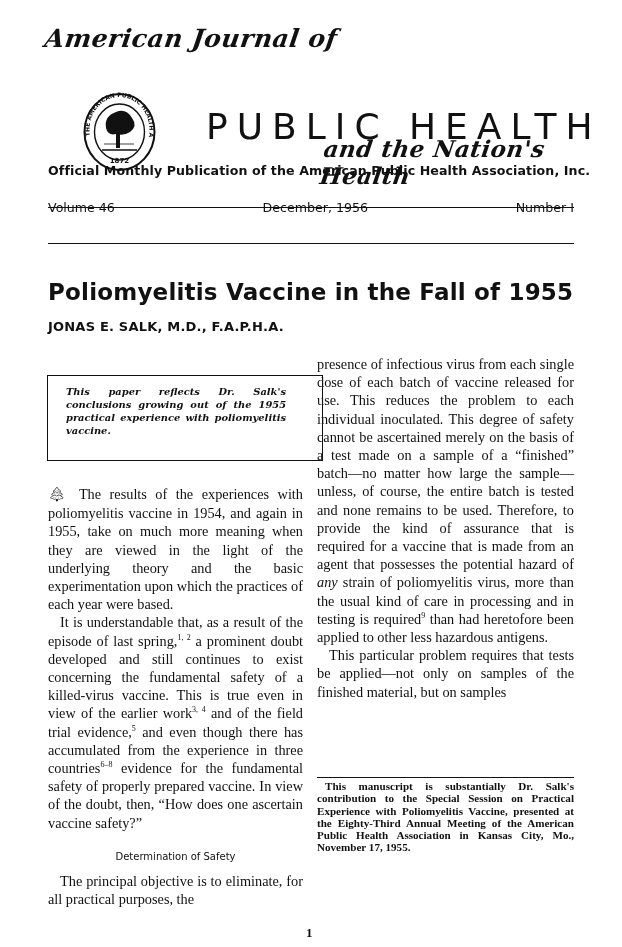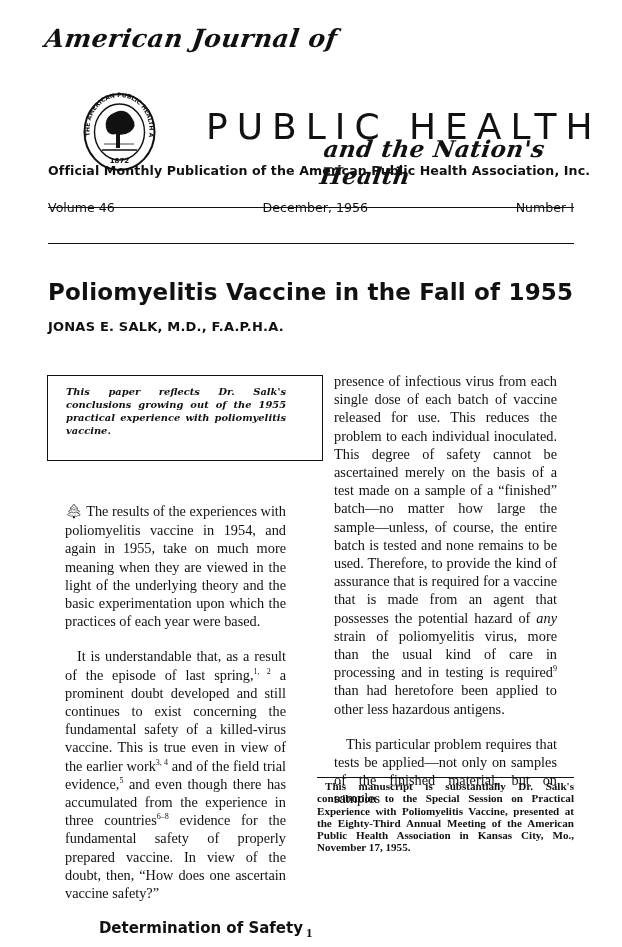--- a/index.html
+++ b/index.html
@@ -19,27 +19,27 @@
   #rule2 { top: 243px; }
   #issue-row { left: 48px; top: 200px; width: 526px; display: flex; justify-content: space-between; font-size: 12.6px; }
 
   #article-title { left: 48px; top: 279px; font-size: 23px; font-weight: bold; letter-spacing: 0.2px; }
   #author { left: 48px; top: 319px; font-size: 13px; font-weight: bold; letter-spacing: 0.2px; }
 
   #abstract-box { left: 47px; top: 375px; width: 276px; height: 86px; border: 1.6px solid #111; box-sizing: border-box; }
   #abstract-text { position: absolute; left: 18px; top: 9px; width: 220px; font-family: "DejaVu Serif", serif; font-style: italic; font-weight: bold; font-size: 9.9px; line-height: 13px; text-align: justify; }
 
   .col { font-family: "Liberation Serif", serif; font-size: 14.3px; line-height: 18.2px; text-align: justify; }
-  .col p { margin: 17px; }
+  .col p { margin: 0; }
   .indent { text-indent: 12px; }
   #col-left { left: 48px; top: 485px; width: 255px; }
   #col-right { left: 317px; top: 355px; width: 257px; }
   sup { font-size: 8px; vertical-align: super; line-height: 0; }
   .tree { font-size: 14px; }
-  #section-heading { font-family: "DejaVu Sans", sans-serif; font-weight: bold; font-size: 15px; margin: 16px 0 6px 0 !important; text-align: right; }
+  #section-heading { font-family: "DejaVu Sans", sans-serif; font-weight: normal; font-size: 10px; margin: 16px 0 6px 0 !important; text-align: center; }
 
   #footnote-rule { left: 317px; top: 777px; width: 257px; border-top: 1.2px solid #111; height: 0; }
   #footnotes { left: 317px; top: 780px; width: 257px; font-family: "Liberation Serif", serif; font-size: 11.1px; line-height: 12.3px; text-align: justify; font-weight: bold; }
   #footnotes p { margin: 0; }
   #footnotes .fn { text-indent: 8px; }
 
   #page-number { left: 306px; top: 925px; font-family: "Liberation Serif", serif; font-weight: bold; font-size: 13px; }
 </style>
 </head>
 <body>

